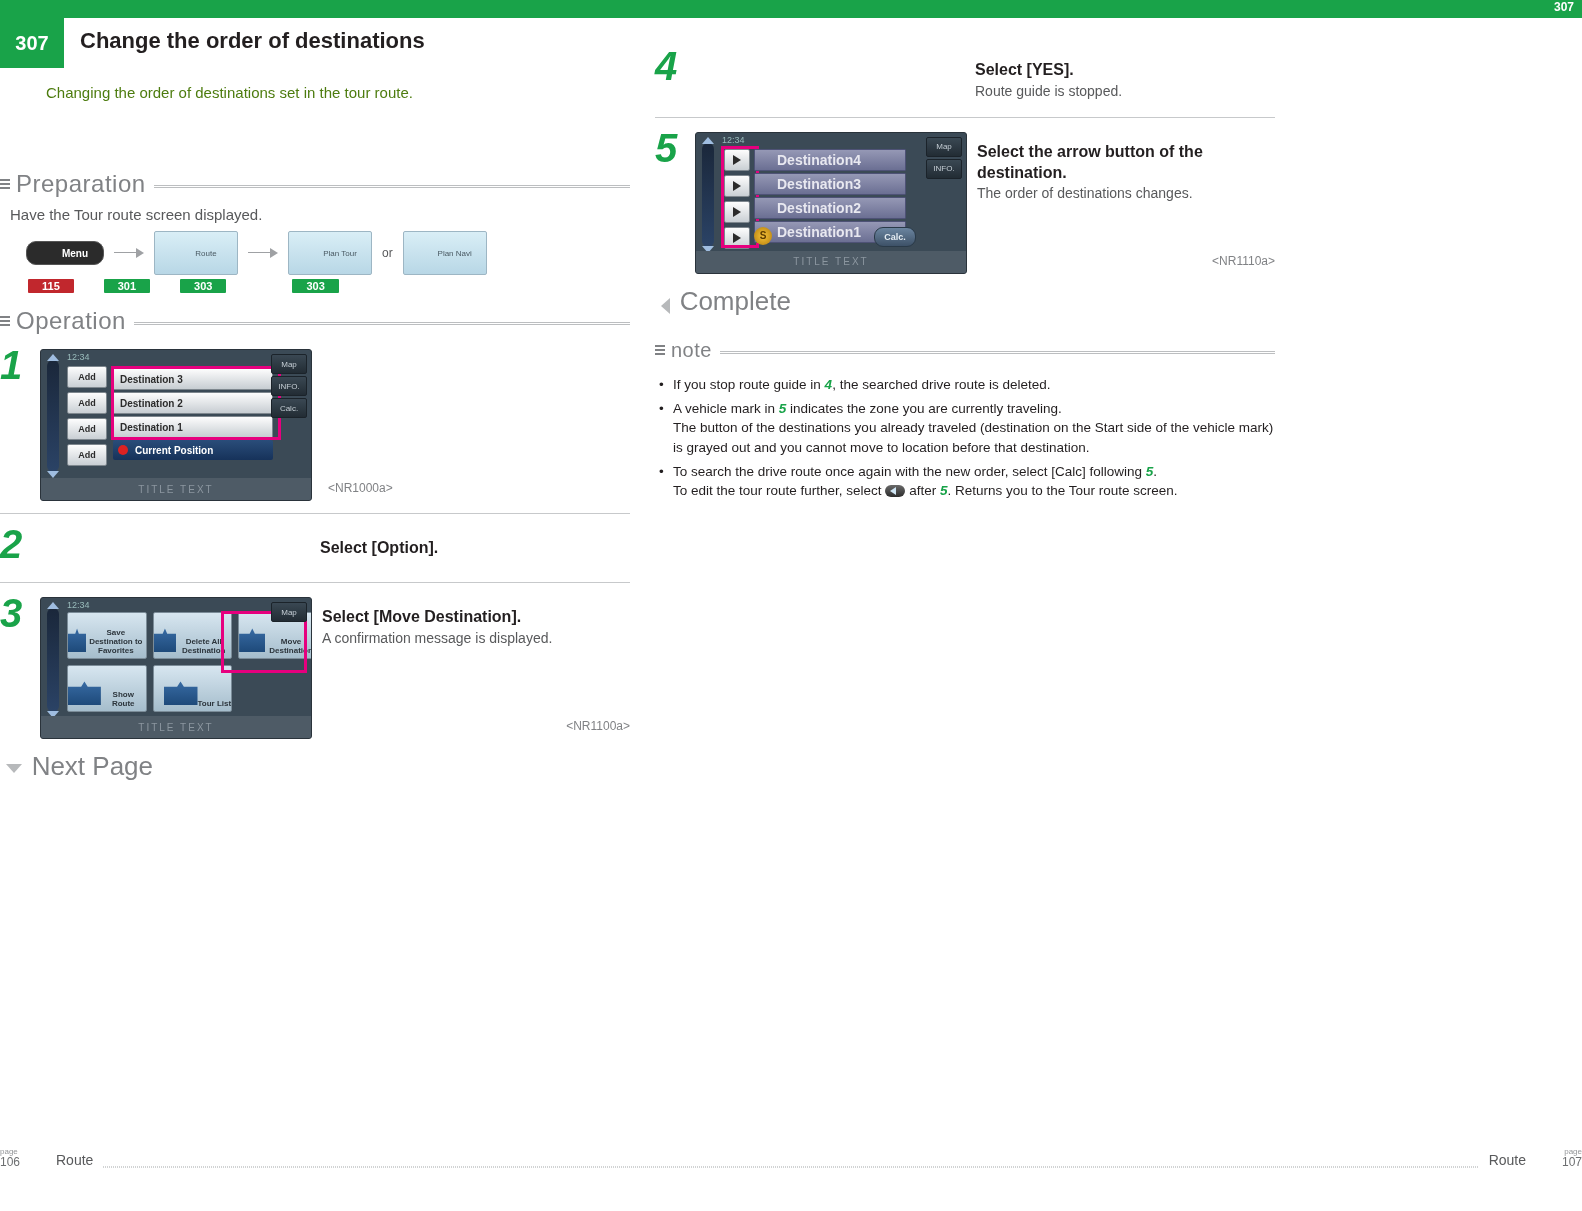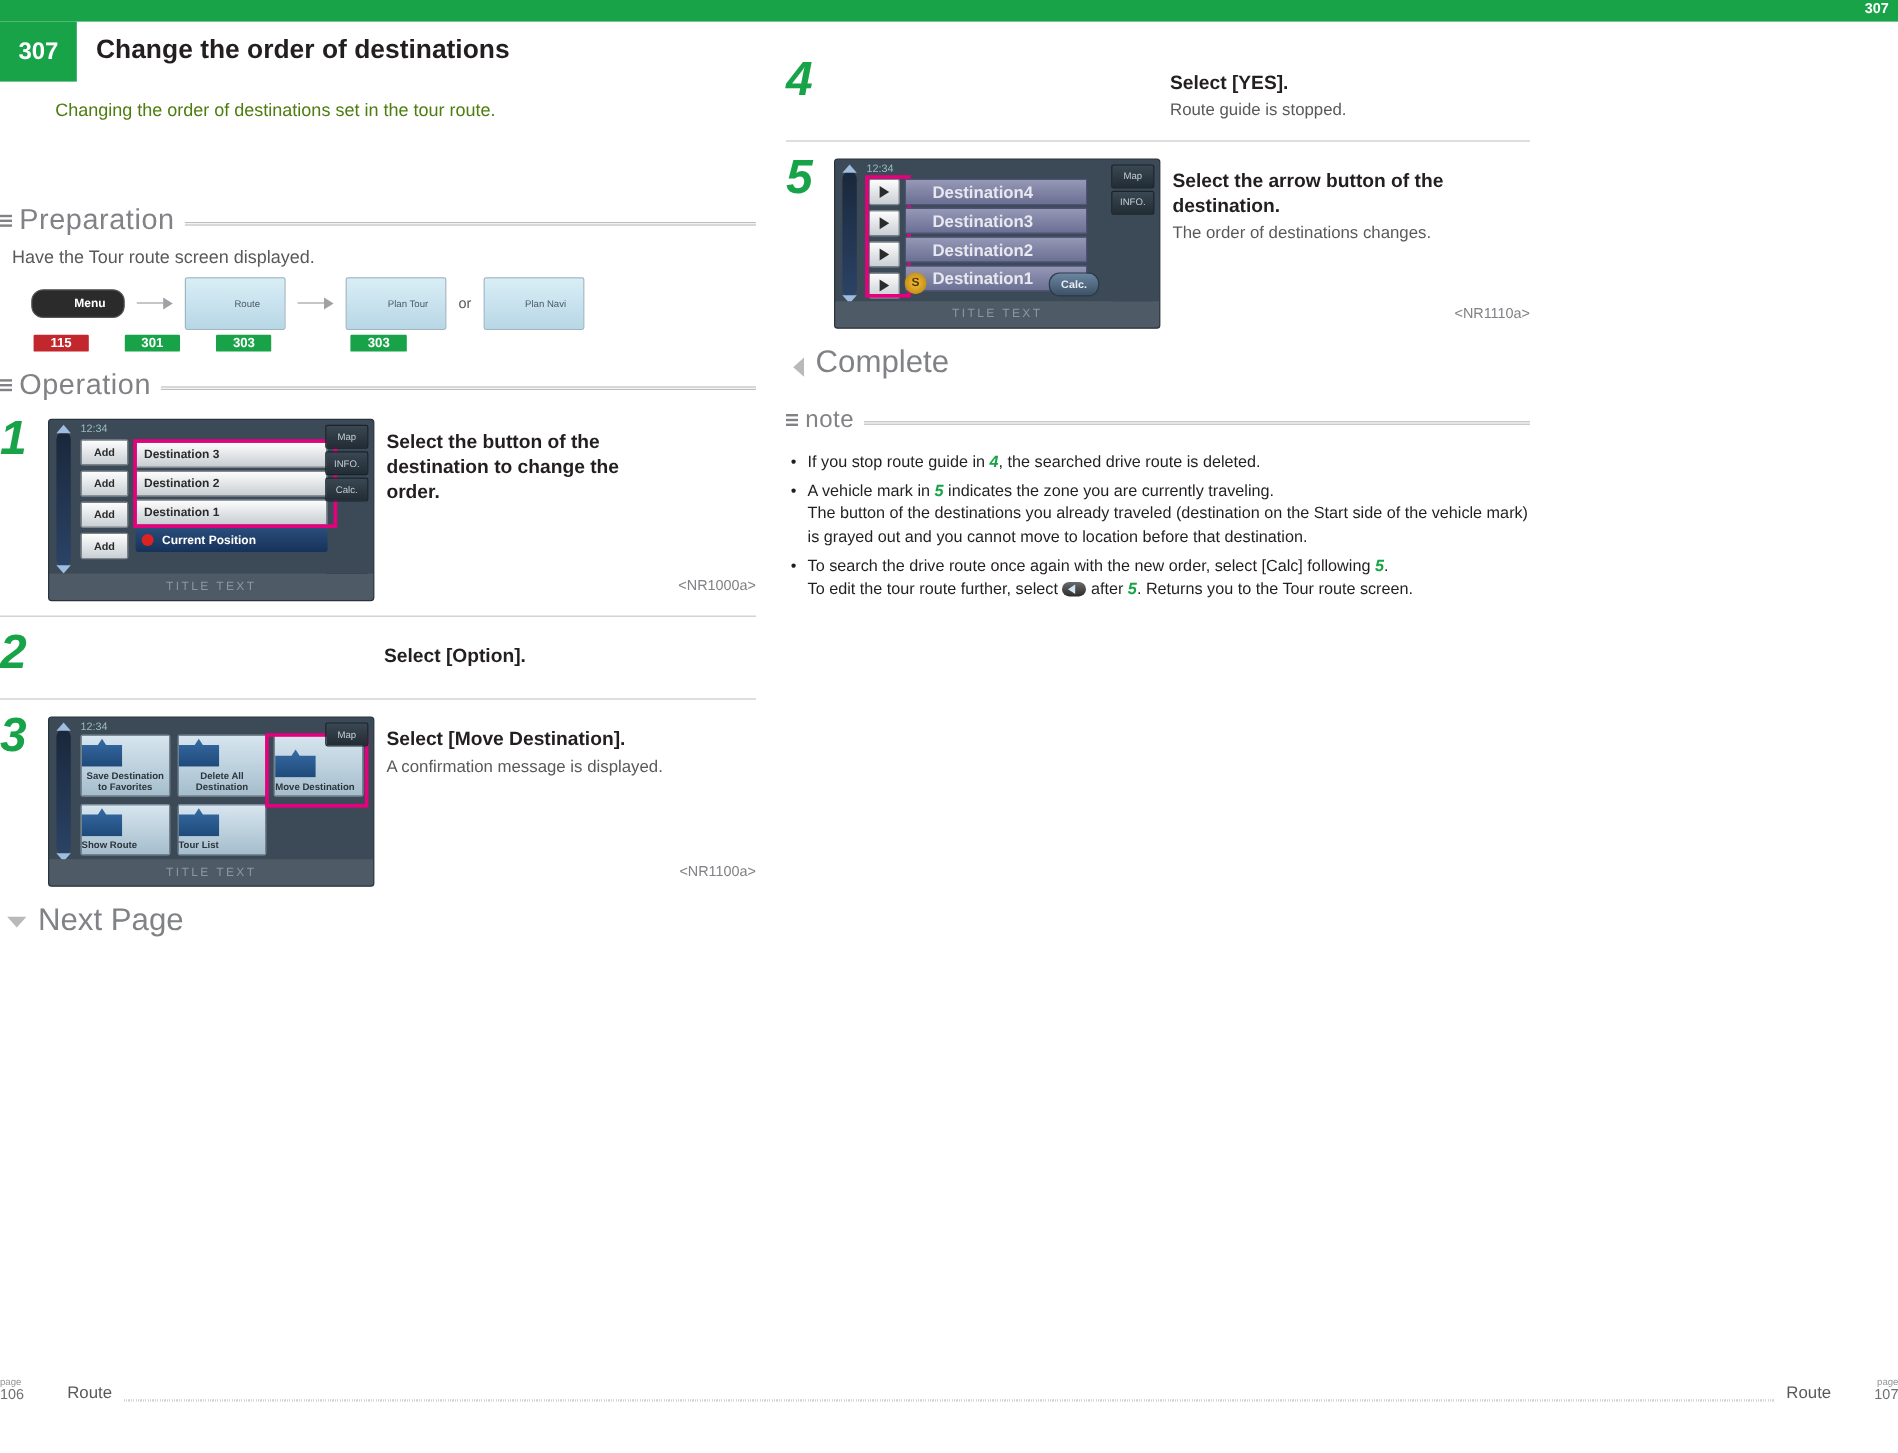--- a/index.html
+++ b/index.html
@@ -304,21 +304,21 @@
 
   
   .opt-grid {
     position:absolute; left:26px; top:14px; right:8px; bottom:26px;
     display:grid; grid-template-columns:repeat(3,1fr); grid-template-rows:1fr 1fr;
     gap:6px;
   }
   .opt-cell {
     background:linear-gradient(#d7e6f0,#a5bdcc);
     border:1px solid #7b8c98; border-radius:2px;
-    display:flex; flex-direction:column; align-items:flex-start; justify-content:flex-end;
+    display:flex; flex-direction:row; align-items:flex-end; justify-content:flex-end;
     font-size:8px; font-weight:bold; color:#2c353c; text-align:center;
     padding-bottom:3px;
   }
   .opt-cell.empty { background:transparent; border:none; }
   .opt-icon {
     width:34px; height:26px;
     background: linear-gradient(#3a6ea8,#1e4a7a);
     margin-bottom:3px;
     clip-path: polygon(0 30%, 40% 30%, 50% 10%, 60% 30%, 100% 30%, 100% 100%, 0 100%);
   }
@@ -482,23 +482,20 @@
             <div class="dest-row">Destination 2</div>
             <div class="dest-row">Destination 1</div>
             <div class="cur-pos">Current Position</div>
           </div>
           <div class="hl-box" style="left:70px;top:16px;width:164px;height:68px"></div>
           <div class="badge" style="top:4px">Map</div>
           <div class="badge" style="top:26px">INFO.</div>
           <div class="badge" style="top:48px">Calc.</div>
           <div class="badge" style="bottom:2px;right:4px">Option</div>
           <div class="title-bar">TITLE TEXT</div>
-        </div>
-        <div class="body">
-          <div class="instr">Select the button of the destination to change the order.</div>
         </div>
         <div class="ref">&lt;NR1000a&gt;</div>
       </div>
 
       <div class="step noimg thin">
         <div class="num">2</div>
         <div class="shot-spacer"></div>
         <div class="body">
           <div class="instr">Select [Option].</div>
         </div>

